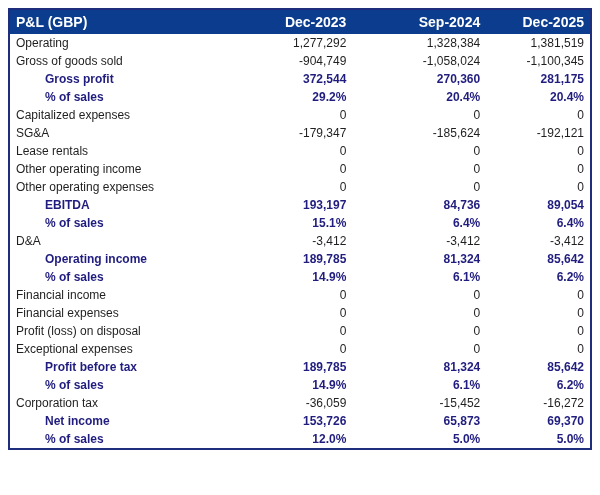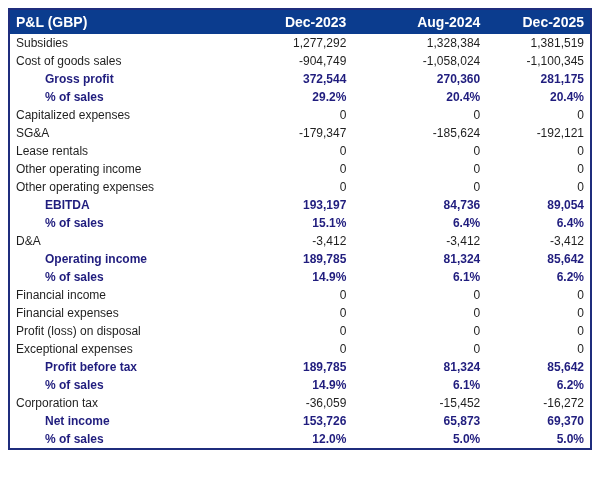--- a/index.html
+++ b/index.html
@@ -69,33 +69,33 @@
     <colgroup>
       <col class="c-label">
         <col class="c-v1">
         <col class="c-v2">
         <col class="c-v3">
     </colgroup>
     <thead>
       <tr>
         <th class="label">P&amp;L (GBP)</th>
         <th class="num">Dec-2023</th>
-        <th class="num">Aug-2024</th>
+        <th class="num">Sep-2024</th>
         <th class="num">Dec-2025</th>
       </tr>
     </thead>
     <tbody id="pnl-body">
         <tr>
-    <td class="label">Subsidies</td>
+    <td class="label">Operating</td>
     <td class="num">1,277,292</td>
     <td class="num">1,328,384</td>
     <td class="num">1,381,519</td>
   </tr>
         <tr>
-    <td class="label">Cost of goods sales</td>
+    <td class="label">Gross of goods sold</td>
     <td class="num">-904,749</td>
     <td class="num">-1,058,024</td>
     <td class="num">-1,100,345</td>
   </tr>
         <tr class="bold">
     <td class="label">Gross profit</td>
     <td class="num">372,544</td>
     <td class="num">270,360</td>
     <td class="num">281,175</td>
   </tr>

